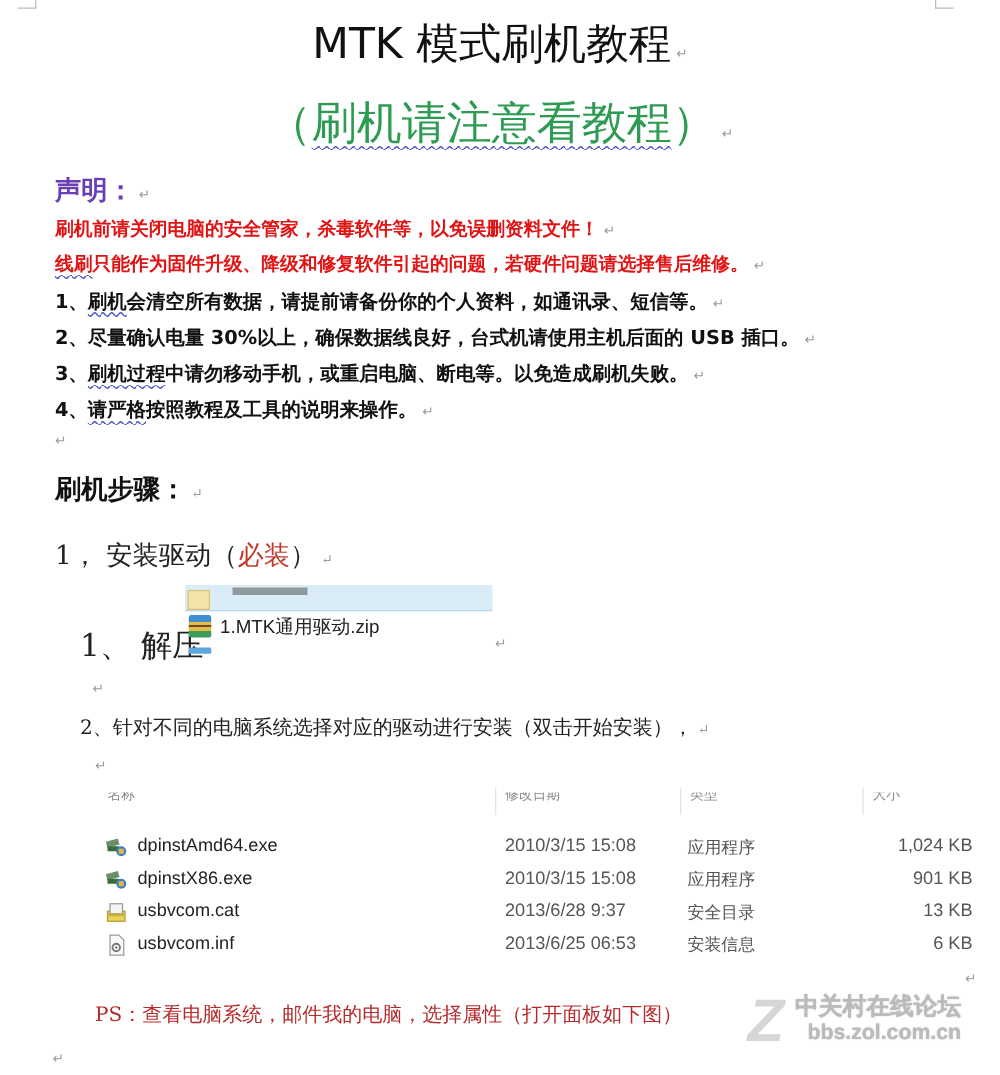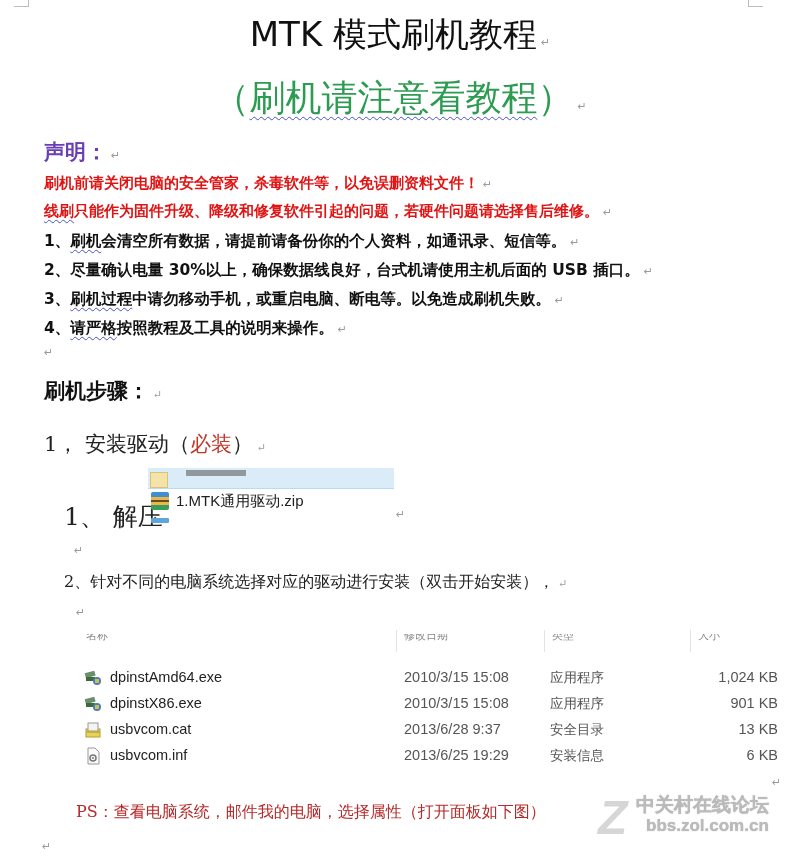--- a/index.html
+++ b/index.html
@@ -148,21 +148,21 @@
     <span class="type">安全目录</span>
     <span class="size">13 KB</span>
   </div>
   <div class="row" style="top:116px;">
     <svg class="ic" viewBox="0 0 18 18">
         <path d="M4 1 H11 L15 5 V17 H4 Z" fill="#fafafa" stroke="#999" stroke-width="1"></path>
         <circle cx="9" cy="11" r="3" fill="none" stroke="#777" stroke-width="1.5"></circle>
         <circle cx="9" cy="11" r="1" fill="#777"></circle>
       </svg>
     <span class="name">usbvcom.inf</span>
-    <span class="date">2013/6/25 19:29</span>
+    <span class="date">2013/6/25 06:53</span>
     <span class="type">安装信息</span>
     <span class="size">6 KB</span>
   </div>
 </div>
 <div class="pm-abs" style="left:772px; top:776px;">↵</div>
 
 <div class="abs ps">PS：查看电脑系统，邮件我的电脑，选择属性（打开面板如下图）</div>
 <div class="pm-abs" style="left:42px; top:840px;">↵</div>
 
 <div class="watermark">

